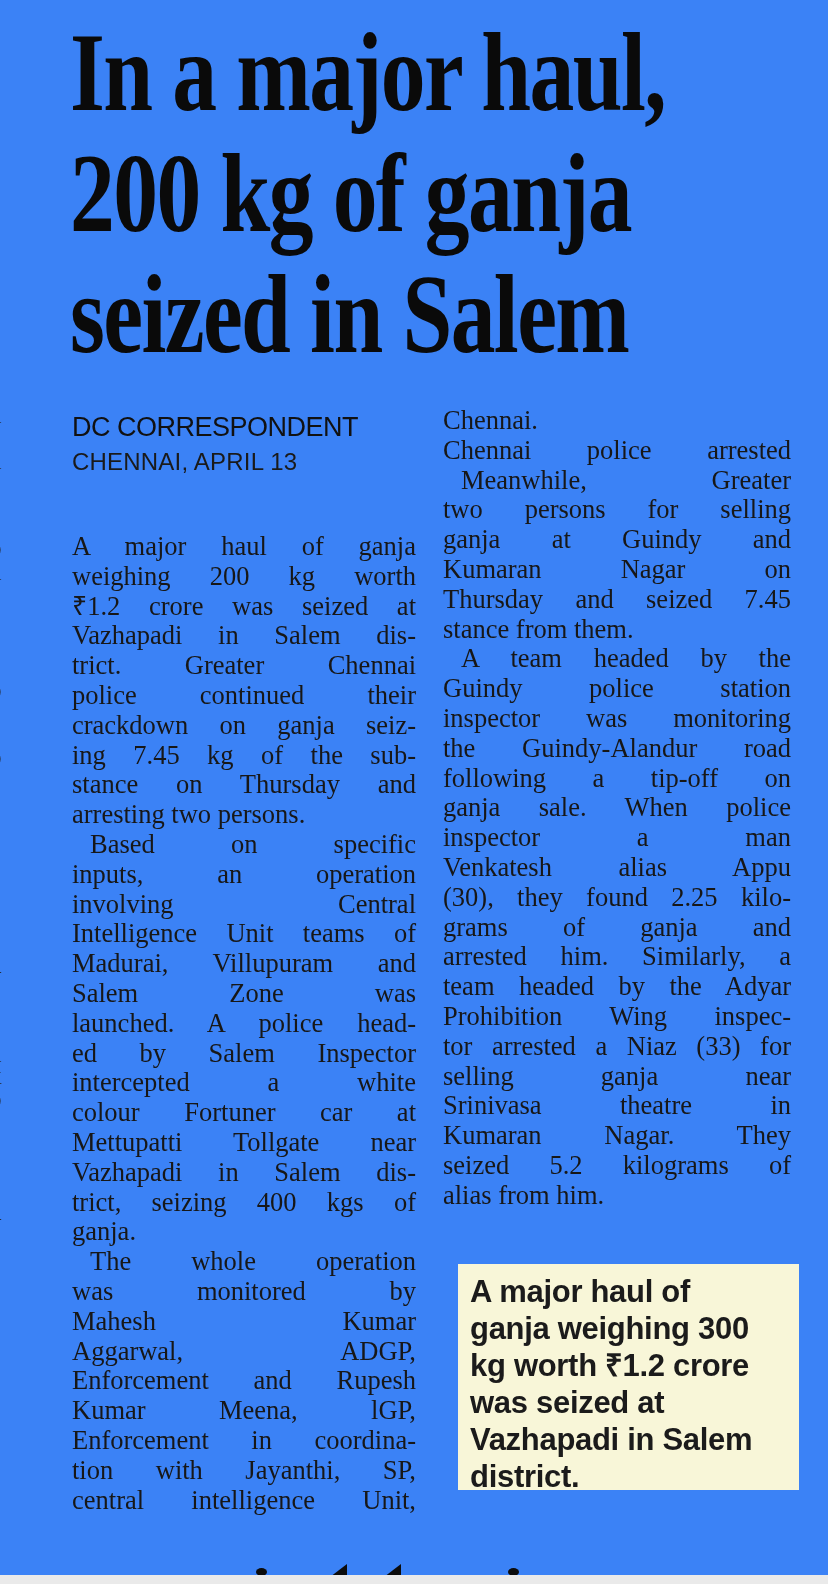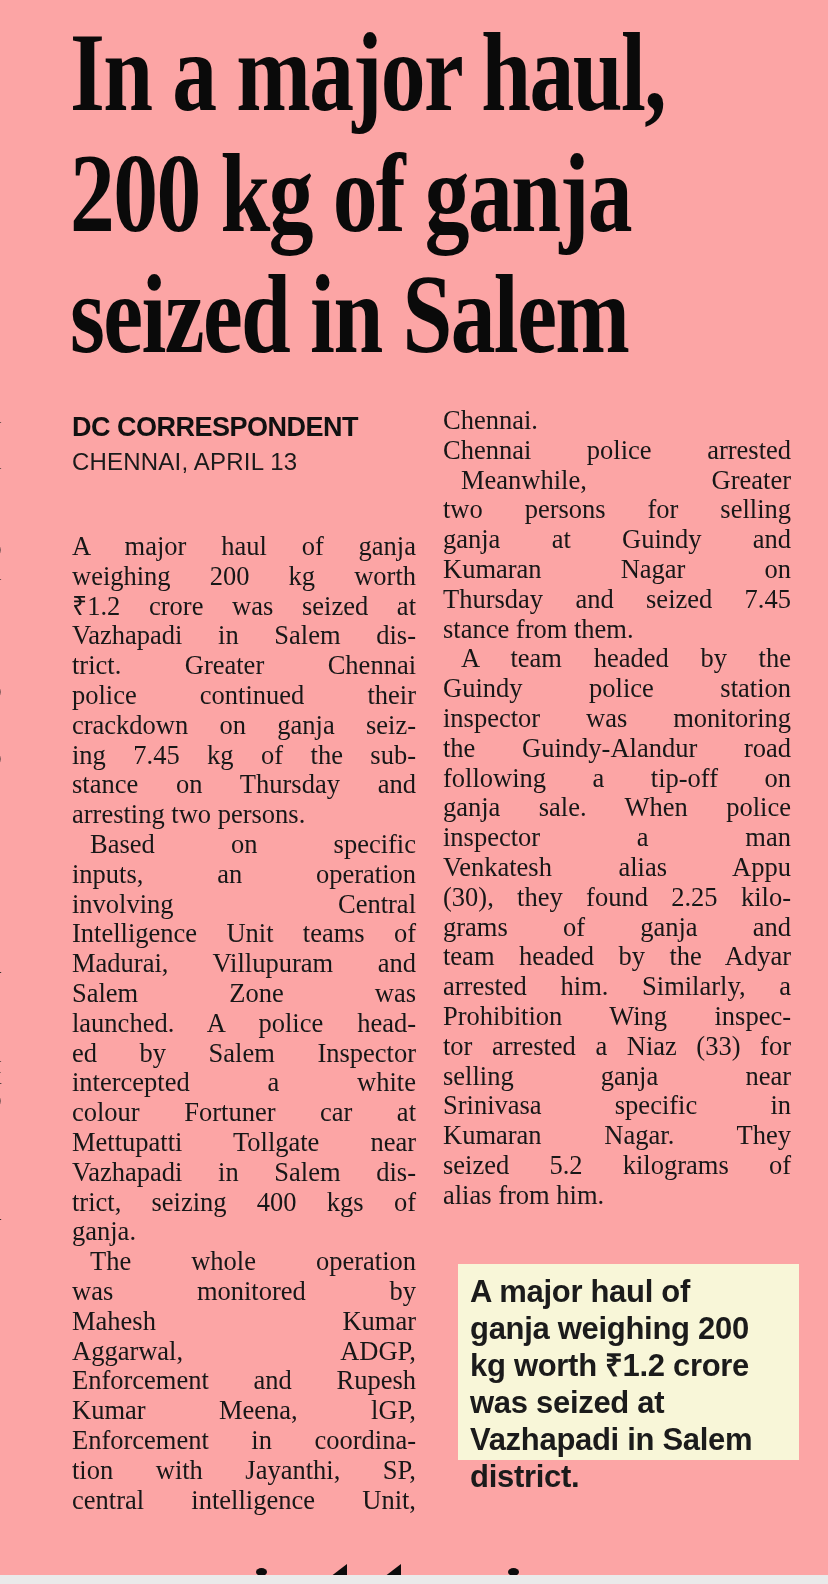--- a/index.html
+++ b/index.html
@@ -1,36 +1,36 @@
 <!DOCTYPE html>
 <html><head>
 <meta charset="utf-8">
 <style>
   html,body{margin:0;padding:0;}
   body{width:828px;height:1584px;overflow:hidden;background:#fff;}
-  .page{position:relative;width:828px;height:1584px;background:#fca5a5;overflow:hidden;
+  .page{position:relative;width:828px;height:1584px;background:#3b82f6;overflow:hidden;
         font-family:"Liberation Serif",serif;color:#141414;}
   
   .headline{position:absolute;left:70px;top:12px;width:860px;
             font-family:"Liberation Serif",serif;font-weight:700;
             font-size:112px;line-height:121px;letter-spacing:-2px;color:#0a0a0a;
             white-space:pre-line;transform:scaleX(0.80);transform-origin:0 0;}
   
   .byline{position:absolute;left:72px;top:412px;font-family:"Liberation Sans",sans-serif;color:#111;}
-  .byline .author{font-size:27px;font-weight:700;letter-spacing:-0.5px;}
+  .byline .author{font-size:27px;font-weight:400;letter-spacing:-0.5px;}
   .byline .dateline{font-size:24px;font-weight:400;letter-spacing:0.2px;margin-top:5px;color:#1a1a1a;}
   
   .col{position:absolute;font-size:26.5px;line-height:29.8px;color:#171717;}
   .col-left{left:72px;top:500px;width:344px;margin-top:32px;}
   .col-right{left:443px;top:406px;width:348px;}
   .bodyline{white-space:nowrap;}
   .bodyline.just{white-space:normal;text-align:justify;text-align-last:justify;}
   .bodyline.ind{text-indent:18px;}
   
-  .hbox{position:absolute;left:458px;top:1264px;width:341px;height:196px;
+  .hbox{position:absolute;left:458px;top:1264px;width:341px;height:226px;
         background:#f8f6d8;box-sizing:border-box;padding:9px 24px 0 12px;}
   .hboxline{font-family:"Liberation Sans",sans-serif;font-weight:700;font-size:31px;
             line-height:37px;color:#1b1b1b;letter-spacing:-0.3px;}
   
   .frag{position:absolute;left:-11px;font-family:"Liberation Serif",serif;
         font-size:25px;line-height:25px;color:#222;}
   
   .mark-dot{position:absolute;width:11px;height:8px;background:#0c0c0c;border-radius:50%;}
   .mark-tri{position:absolute;width:17px;height:13px;background:#0c0c0c;
             clip-path:polygon(100% 0,100% 100%,0 100%);}
@@ -98,34 +98,34 @@
       <div class="bodyline just ind">A team headed by the</div>
       <div class="bodyline just">Guindy police station</div>
       <div class="bodyline just">inspector was monitoring</div>
       <div class="bodyline just">the Guindy-Alandur road</div>
       <div class="bodyline just">following a tip-off on</div>
       <div class="bodyline just">ganja sale. When police</div>
       <div class="bodyline just">inspector a man</div>
       <div class="bodyline just">Venkatesh alias Appu</div>
       <div class="bodyline just">(30), they found 2.25 kilo-</div>
       <div class="bodyline just">grams of ganja and</div>
+      <div class="bodyline just">arrested him. Similarly, a</div>
       <div class="bodyline just">team headed by the Adyar</div>
-      <div class="bodyline just">arrested him. Similarly, a</div>
       <div class="bodyline just">Prohibition Wing inspec-</div>
       <div class="bodyline just">tor arrested a Niaz (33) for</div>
       <div class="bodyline just">selling ganja near</div>
-      <div class="bodyline just">Srinivasa specific in</div>
+      <div class="bodyline just">Srinivasa theatre in</div>
       <div class="bodyline just">Kumaran Nagar. They</div>
       <div class="bodyline just">seized 5.2 kilograms of</div>
       <div class="bodyline">alias from him.</div>
     </div>
 
   <div class="hbox" id="hbox" style="background: rgb(248, 246, 216);">
       <div class="hboxline">A major haul of</div>
-      <div class="hboxline">ganja weighing 200</div>
+      <div class="hboxline">ganja weighing 300</div>
       <div class="hboxline">kg worth ₹1.2 crore</div>
       <div class="hboxline">was seized at</div>
       <div class="hboxline">Vazhapadi in Salem</div>
       <div class="hboxline">district.</div>
     </div>
 
   <div id="edge-frags">
       <span class="frag" style="top: 333px;">e</span>
       <span class="frag" style="top: 356px;">a</span>
       <span class="frag" style="top: 379px;">a</span>

